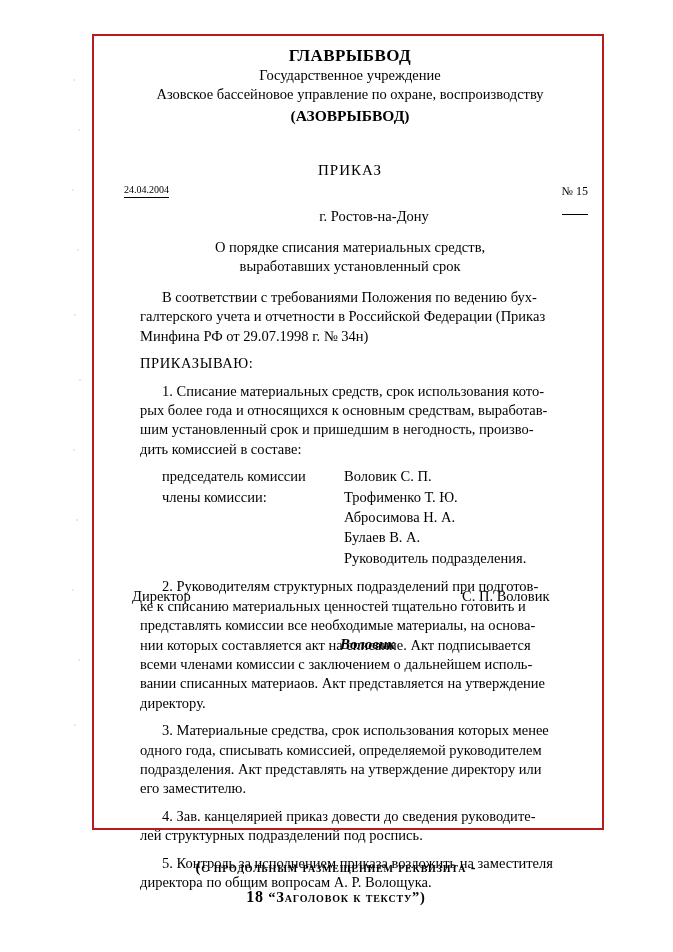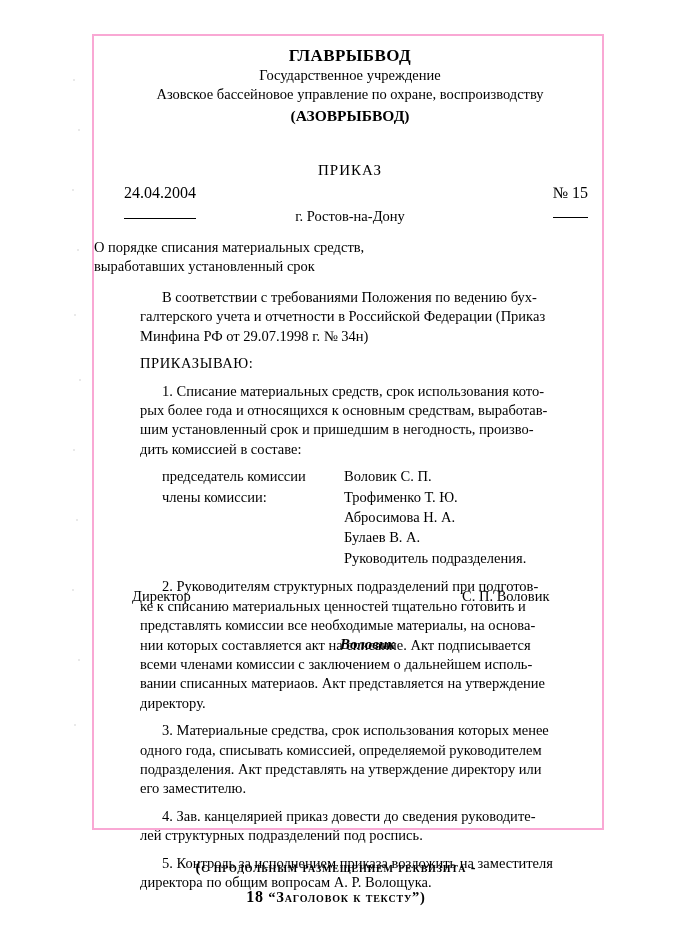--- a/index.html
+++ b/index.html
@@ -24,21 +24,21 @@
     height: 952px;
     background: #ffffff;
   }
 
   #doc-frame {
     position: absolute;
     left: 92px;
     top: 34px;
     width: 512px;
     height: 796px;
-    border: 2px solid #f9a8d4;
+    border: 2px solid #b91c1c;
     box-sizing: border-box;
     background: #ffffff;
   }
 
   
   .gutter-speck {
     position: absolute;
     left: 70px;
     top: 60px;
     width: 14px;
@@ -102,50 +102,51 @@
     position: absolute;
     left: 0;
     top: 148px;
     width: 512px;
     height: 20px;
   }
   #doc-date {
     position: absolute;
     left: 30px;
     top: 0;
-    font-size: 16px;
+    font-size: 10px;
     border-bottom: 1px solid #000;
-    padding-bottom: 16px;
+    padding-bottom: 2px;
   }
   #doc-number {
     position: absolute;
     right: 18px;
     top: 0;
-    font-size: 16px;
+    font-size: 12px;
     border-bottom: 1px solid #000;
     padding-bottom: 15px;
     text-align: center;
   }
 
   #doc-city {
     position: absolute;
     left: 0;
     top: 172px;
     width: 512px;
     text-align: center;
     font-size: 14.5px;
+    padding-left: 24px;
   }
 
   
   #doc-subject {
     position: absolute;
     left: 0;
     top: 202px;
     width: 512px;
-    text-align: left;
+    text-align: center;
     font-size: 14.5px;
     line-height: 19px;
   }
 
   
   #doc-body {
     position: absolute;
     left: 38px;
     top: 244px;
     width: 438px;

